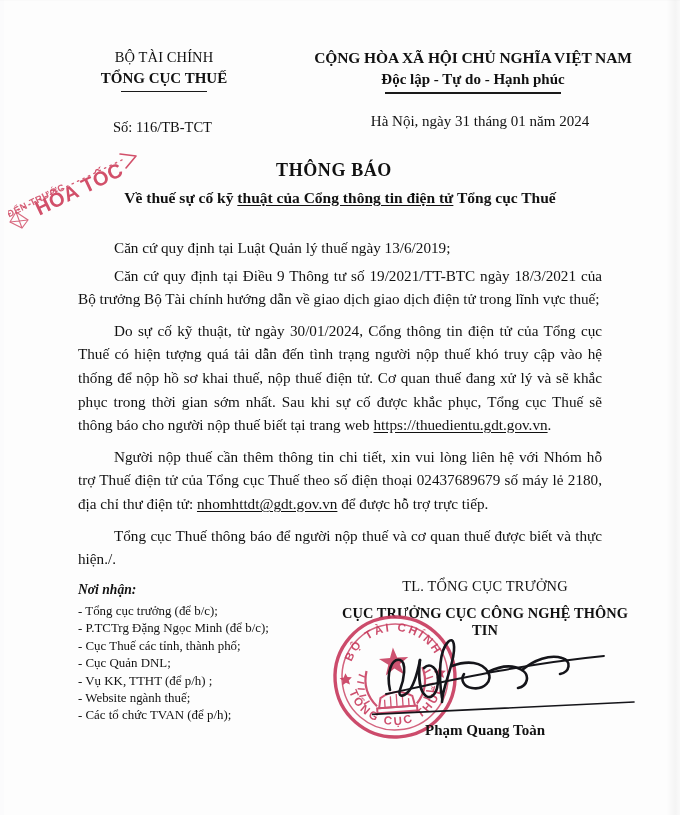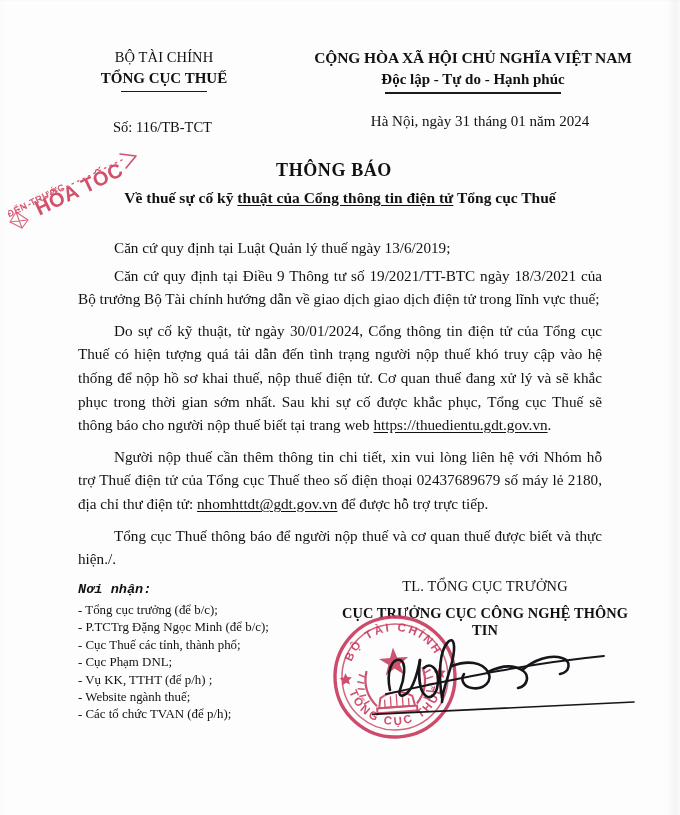--- a/index.html
+++ b/index.html
@@ -168,21 +168,20 @@
     position: absolute;
     top: 582px;
     left: 78px;
     width: 250px;
   }
   #recipients .rcp-title {
     font-style: italic;
     font-weight: bold;
     font-size: 13.6px;
     margin-bottom: 5px;
-    font-family: Liberation Mono, monospace;
   }
   #recipients .rcp-item {
     font-size: 12.9px;
     line-height: 17.4px;
     white-space: nowrap;
   }
 
   #signature {
     position: absolute;
     top: 578px;
@@ -280,21 +279,21 @@
     <p><span>Do sự cố kỹ thuật, từ ngày 30/01/2024, Cổng thông tin điện tử của Tổng cục Thuế có hiện tượng quá tải dẫn đến tình trạng người nộp thuế khó truy cập vào hệ thống để nộp hồ sơ khai thuế, nộp thuế điện tử. Cơ quan thuế đang xử lý và sẽ khắc phục trong thời gian sớm nhất. Sau khi sự cố được khắc phục, Tổng cục Thuế sẽ thông báo cho người nộp thuế biết tại trang web </span><span class="u-link">https://thuedientu.gdt.gov.vn</span><span>.</span></p>
     <p><span>Người nộp thuế cần thêm thông tin chi tiết, xin vui lòng liên hệ với Nhóm hỗ trợ Thuế điện tử của Tổng cục Thuế theo số điện thoại 02437689679 số máy lẻ 2180, địa chỉ thư điện tử: </span><span class="u-link">nhomhttdt@gdt.gov.vn</span><span> để được hỗ trợ trực tiếp.</span></p>
     <p><span>Tổng cục Thuế thông báo để người nộp thuế và cơ quan thuế được biết và thực hiện./.</span><span class="sq">𝒠</span></p>
   </div>
 
   <div id="recipients">
     <div class="rcp-title">Nơi nhận:</div>
     <div class="rcp-item">- Tổng cục trưởng (để b/c);</div>
     <div class="rcp-item">- P.TCTrg Đặng Ngọc Minh (để b/c);</div>
     <div class="rcp-item">- Cục Thuế các tỉnh, thành phố;</div>
-    <div class="rcp-item">- Cục Phạm DNL;</div>
+    <div class="rcp-item">- Cục Quản DNL;</div>
     <div class="rcp-item">- Vụ KK, TTHT (để p/h) ;</div>
     <div class="rcp-item">- Website ngành thuế;</div>
     <div class="rcp-item">- Các tổ chức TVAN (để p/h);</div>
   </div>
 
   <div id="signature">
     <div class="sig-l1">TL. TỔNG CỤC TRƯỞNG</div>
     <div class="sig-l2">CỤC TRƯỞNG CỤC CÔNG NGHỆ THÔNG TIN</div>
   </div>
 
@@ -339,16 +338,17 @@
       <path d="M 48,40 C 46,58 48,72 54,76 C 60,80 66,72 66,60 C 66,48 58,42 52,48"></path>
       <path d="M 70,78 C 66,52 68,30 76,22 C 82,16 84,26 80,42 C 76,58 70,72 70,82"></path>
       <path d="M 80,46 C 96,40 110,42 116,52 C 121,61 112,70 100,68 C 92,67 88,60 92,54"></path>
       <path d="M 116,52 C 128,46 140,44 150,50 C 158,55 156,66 146,68"></path>
       <path d="M 150,50 C 162,40 178,34 190,38 C 200,41 198,52 188,54"></path>
     </g>
     <path d="M 14,74 C 80,60 150,44 232,36" fill="none" stroke="#15151a" stroke-width="1.9" stroke-linecap="round"></path>
     <path d="M -36,96 C 60,92 170,86 262,82" fill="none" stroke="#15151a" stroke-width="1.7" stroke-linecap="round"></path>
   </svg>
 
+  <div class="sig-name">Phạm Quang Toàn</div>
 
   <div id="scan-texture"></div>
   <div id="scan-edge-right"></div>
 </div>
 
 </body></html>

